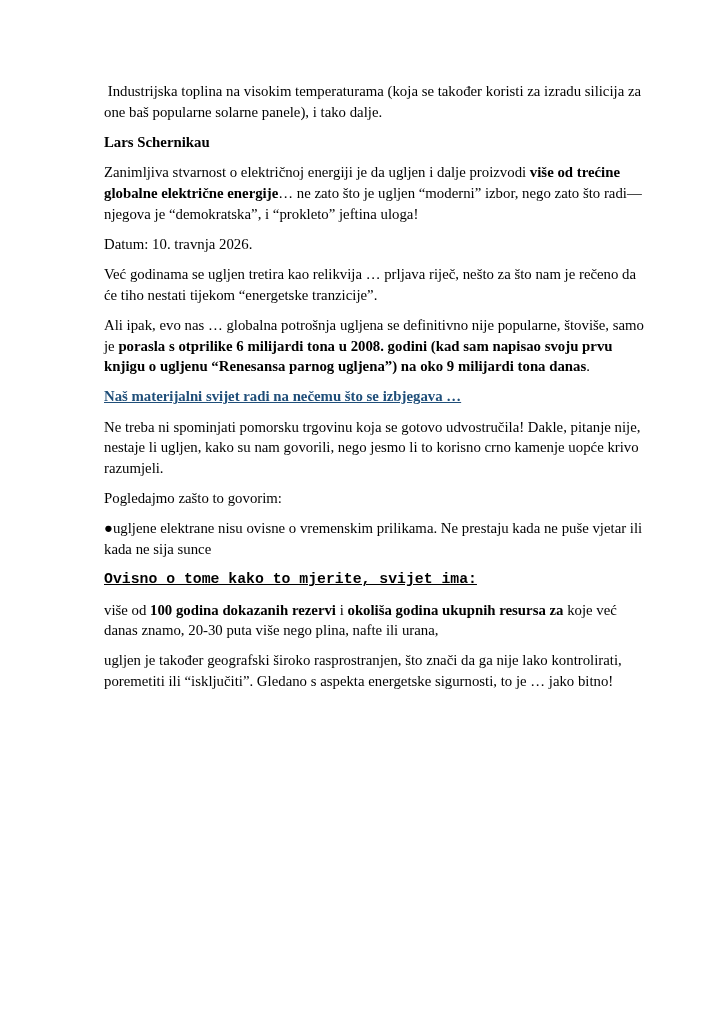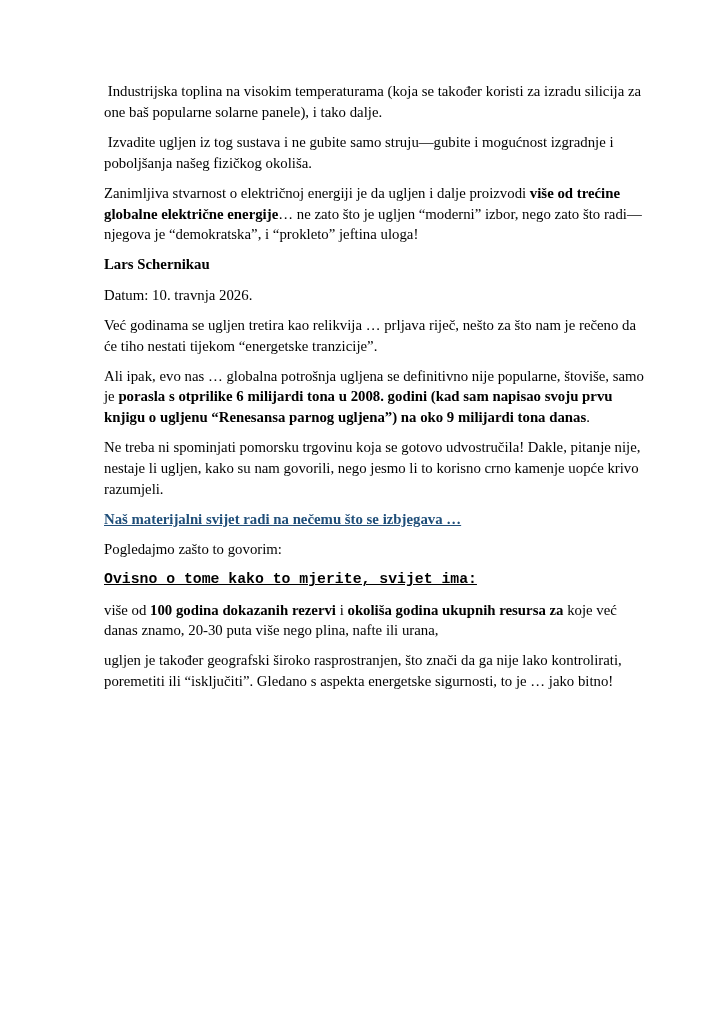--- a/index.html
+++ b/index.html
@@ -27,25 +27,25 @@
   .underline { text-decoration: underline; }
   .accent { color: var(--accent, #1F4E79); }
   .style-heading-accent { font-weight: bold; }
   .style-heading-underline { font-weight: bold; font-family: Liberation Mono, monospace; }
 </style>
 </head>
 <body style="background: rgb(255, 255, 255);">
 
 <main class="page">
     <p class="para style-body"><span> Industrijska toplina na visokim temperaturama (koja se također koristi za izradu silicija za one baš popularne solarne panele), i tako dalje.</span></p>
-    <p class="para style-body"><span> Izvadite ugljen iz tog sustava i ne gubite samo struju—gubite i mogućnost izgradnje i poboljšanja našeg fizičkog okoliša.</span></p>
+    <p class="para style-body"><span class="bold">Lars Schernikau</span></p>
     <p class="para style-body"><span>Zanimljiva stvarnost o električnoj energiji je da ugljen i dalje proizvodi </span><span class="bold">više od trećine globalne električne energije</span><span>… ne zato što je ugljen “moderni” izbor, nego zato što radi—njegova je “demokratska”, i “prokleto” jeftina uloga!</span></p>
-    <p class="para style-body"><span class="bold">Lars Schernikau</span></p>
     <p class="para style-body"><span>Datum: 10. travnja 2026.</span></p>
     <p class="para style-body"><span>Već godinama se ugljen tretira kao relikvija … prljava riječ, nešto za što nam je rečeno da će tiho nestati tijekom “energetske tranzicije”.</span></p>
     <p class="para style-body"><span>Ali ipak, evo nas … globalna potrošnja ugljena se definitivno nije popularne, štoviše, samo je </span><span class="bold">porasla s otprilike 6 milijardi tona u 2008. godini (kad sam napisao svoju prvu knjigu o ugljenu “Renesansa parnog ugljena”) na oko 9 milijardi tona danas</span><span>.</span></p>
+    <p class="para style-heading-accent"><span class="bold underline accent">Naš materijalni svijet radi na nečemu što se izbjegava …</span></p>
     <p class="para style-body"><span>Ne treba ni spominjati pomorsku trgovinu koja se gotovo udvostručila! Dakle, pitanje nije, nestaje li ugljen, kako su nam govorili, nego jesmo li to korisno crno kamenje uopće krivo razumjeli.</span></p>
-    <p class="para style-heading-accent"><span class="bold underline accent">Naš materijalni svijet radi na nečemu što se izbjegava …</span></p>
     <p class="para style-body"><span>Pogledajmo zašto to govorim:</span></p>
+    <p class="para style-body"><span>●</span><span>ugljene elektrane nisu ovisne o vremenskim prilikama. Ne prestaju kada ne puše vjetar ili kada ne sija sunce</span></p>
     <p class="para style-heading-underline"><span class="bold underline">Ovisno o tome kako to mjerite, svijet ima:</span></p>
     <p class="para style-body"><span>više od </span><span class="bold">100 godina dokazanih rezervi</span><span> i </span><span class="bold">okoliša godina ukupnih resursa za</span><span> koje već danas znamo, 20-30 puta više nego plina, nafte ili urana,</span></p>
     <p class="para style-body"><span>ugljen je također geografski široko rasprostranjen, što znači da ga nije lako kontrolirati, poremetiti ili “isključiti”. Gledano s aspekta energetske sigurnosti, to je … jako bitno!</span></p>
   </main>
 
 </body></html>

